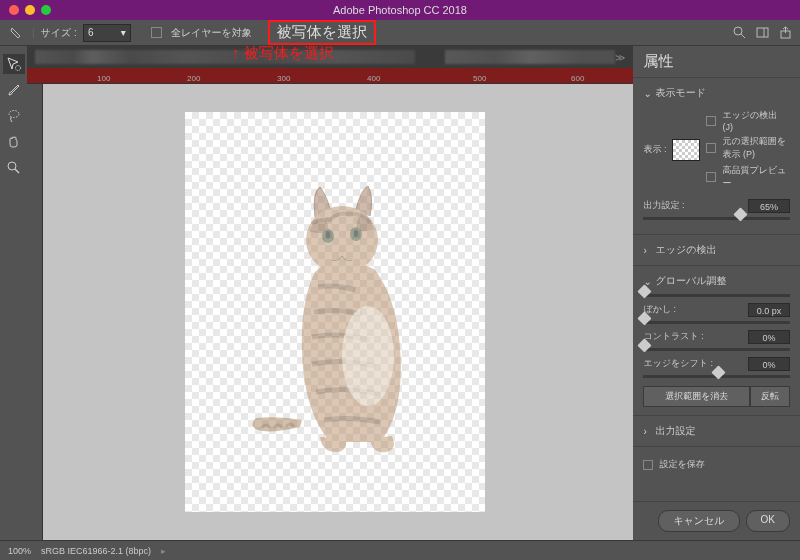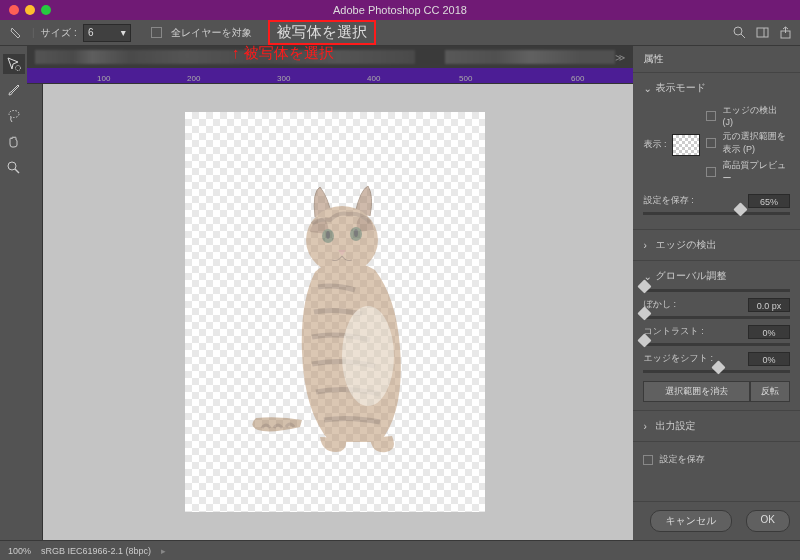--- a/index.html
+++ b/index.html
@@ -20,44 +20,44 @@
 .right-icons{margin-left:auto;display:flex;gap:10px;align-items:center}
 .content{display:flex;height:494px}
 .toolbar{width:30px;background:#535353;display:flex;flex-direction:column;align-items:center;padding-top:8px;gap:6px}
 .tool{width:22px;height:20px;display:flex;align-items:center;justify-content:center;color:#ccc;cursor:pointer}
 .tool.active{background:#3a3a3a}
 .canvas-area{flex:1;background:#282828;display:flex;flex-direction:column;position:relative}
 .tabbar{height:22px;background:#3a3a3a;display:flex;align-items:center;padding:0 8px}
 .tab-blur{width:380px;height:14px;background:linear-gradient(90deg,#666 0%,#555 10%,#777 15%,#555 25%,#666 40%,#555 60%,#666 80%,#555 100%);filter:blur(1px);opacity:.6}
 .tab-blur2{width:170px;height:14px;background:linear-gradient(90deg,#777 0%,#666 30%,#888 50%,#666 80%);filter:blur(1px);opacity:.5;margin-left:30px}
 .tab-arrows{margin-left:auto;color:#888;font-size:10px}
-.ruler-h{height:16px;background:#4c1d95;border-bottom:1px solid #333;display:flex;align-items:flex-end;padding-left:30px;font-size:8px;color:#aaa;position:relative;overflow:hidden}
+.ruler-h{height:16px;background:#7f1d1d;border-bottom:1px solid #333;display:flex;align-items:flex-end;padding-left:30px;font-size:8px;color:#aaa;position:relative;overflow:hidden}
 .ruler-h span{position:absolute}
 .viewport{flex:1;background:#c4c4c4;display:flex;align-items:center;justify-content:center;position:relative}
 .ruler-v{position:absolute;left:0;top:0;bottom:0;width:16px;background:#535353;border-right:1px solid #333}
 .doc{width:300px;height:400px;position:relative;background-image:repeating-conic-gradient(#e8e8e8 0 25%,#fff 0 50%);background-size:14px 14px;margin-left:10px}
 .cat{position:absolute;top:60px;left:55px;width:200px;height:300px;opacity:.5}
 .panel{width:185px;background:#535353;display:flex;flex-direction:column;font-size:10px}
-.panel-title{padding:6px 10px;font-size:10px;color:#ddd;border-bottom:1px solid #444}
+.panel-title{padding:6px 10px;font-size:15px;color:#ddd;border-bottom:1px solid #444}
 .section{padding:8px 10px;border-bottom:1px solid #444}
 .sec-head{display:flex;align-items:center;gap:4px;color:#ccc;font-size:10px;margin-bottom:6px;cursor:pointer}
 .sec-head.collapsed{margin-bottom:0}
 .chev{width:8px;display:inline-block}
 .row{display:flex;align-items:center;gap:6px;margin:3px 0;font-size:9px;color:#ccc}
 .swatch{width:28px;height:22px;background-image:repeating-conic-gradient(#ccc 0 25%,#fff 0 50%);background-size:6px 6px;border:1px solid #222}
 .chk2{width:10px;height:10px;border:1px solid #888;flex-shrink:0}
 .slider-row{margin:6px 0}
 .slider-label{display:flex;justify-content:space-between;font-size:9px;color:#ccc;margin-bottom:2px}
 .slider-val{width:42px;height:14px;background:#3a3a3a;border:1px solid #2a2a2a;text-align:center;line-height:14px;font-size:9px}
 .slider-track{height:3px;background:#3a3a3a;position:relative;margin-top:4px}
 .slider-thumb{position:absolute;top:-4px;width:10px;height:10px;background:#ccc;border-radius:1px;transform:rotate(45deg) translateX(-50%)}
 .btn-row{display:flex;margin-top:8px}
 .panel-btn{flex:1;background:#606060;border:1px solid #3a3a3a;padding:3px 4px;font-size:9px;color:#ddd;text-align:center;cursor:pointer}
 .panel-btn.small{flex:0 0 40px}
-.bottom-btns{padding:8px 10px;display:flex;gap:14px;justify-content:flex-end;margin-top:auto;border-top:1px solid #444}
+.bottom-btns{padding:8px 10px;display:flex;gap:6px;justify-content:flex-end;margin-top:auto;border-top:1px solid #444}
 .dlg-btn{padding:3px 14px;background:#606060;border:1px solid #3a3a3a;border-radius:10px;font-size:10px;color:#ddd;cursor:pointer}
 .statusbar{height:20px;background:#535353;border-top:1px solid #383838;display:flex;align-items:center;padding:0 8px;font-size:9px;color:#ccc;gap:10px}
 svg{display:block}
 </style>
 </head>
 <body>
 
 <div class="titlebar">
   <div class="traffic">
     <div class="tdot r"></div>
@@ -144,21 +144,21 @@
     <div class="tabbar">
       <div class="tab-blur"></div>
       <div class="tab-blur2"></div>
       <div class="tab-arrows">≫</div>
     </div>
     <div class="ruler-h">
       <span style="left:70px">100</span>
       <span style="left:160px">200</span>
       <span style="left:250px">300</span>
       <span style="left:340px">400</span>
-      <span style="left:432px">500</span>
+      <span style="left:446px">500</span>
       <span style="left:544px">600</span>
     </div>
     <div class="viewport">
       <div class="ruler-v"></div>
       <div class="doc">
         <svg class="cat" viewBox="0 0 200 300">
           <path d="M75 45 Q72 20 80 15 Q88 25 92 45 M115 42 Q120 18 128 14 Q134 24 130 44" fill="#a0785a" stroke="#6b4a30" stroke-width="1"></path>
           <ellipse cx="102" cy="68" rx="36" ry="34" fill="#b8906a"></ellipse>
           <path d="M70 60 Q72 48 82 46 Q90 50 88 62 Z M134 58 Q132 46 122 44 Q114 48 118 60 Z" fill="#8a6040"></path>
           <ellipse cx="88" cy="64" rx="6" ry="7" fill="#3a4a2a"></ellipse>
@@ -200,21 +200,21 @@
               <span>元の選択範囲を表示 (P)</span>
             </div>
           <div class="row">
               <span class="chk2"></span>
               <span>高品質プレビュー</span>
             </div>
         </div>
       </div>
       <div class="slider-row">
         <div class="slider-label">
-            <span>設定を保存 :</span>
+            <span>出力設定 :</span>
             <span class="slider-val">65%</span>
           </div>
         <div class="slider-track">
             <div class="slider-thumb" style="left:65%"></div>
           </div>
       </div>
     </div>
 
     <div class="section">
       <div class="sec-head collapsed">

